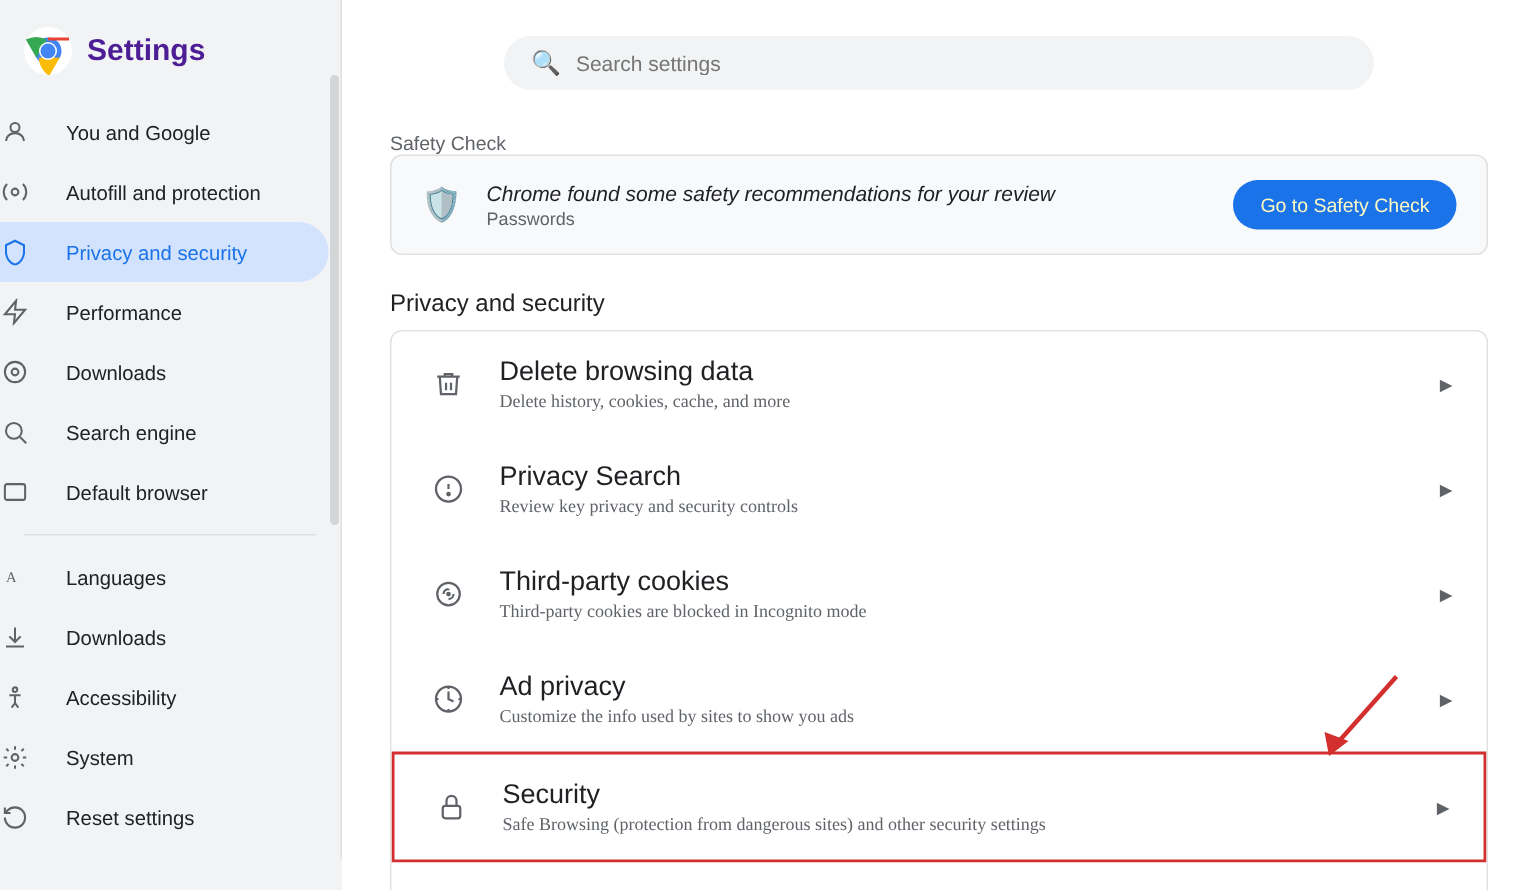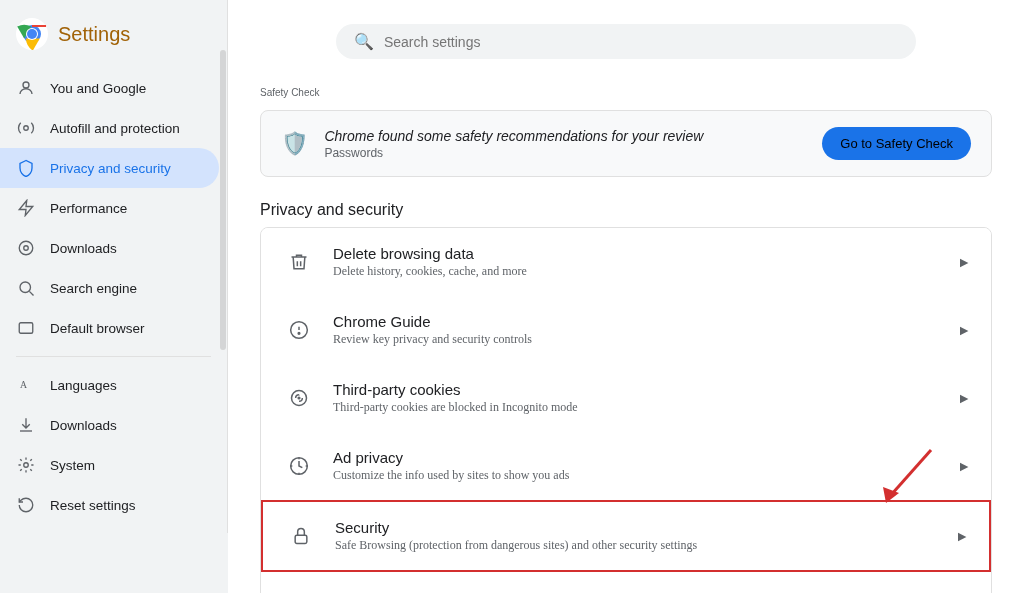--- a/index.html
+++ b/index.html
@@ -21,28 +21,28 @@
       align-items: center;
       gap: 10px;
       padding: 10px 16px 18px 16px;
     }
     .chrome-logo {
       width: 32px;
       height: 32px;
     }
     .sidebar-title {
       font-size: 20px;
-      font-weight: 400;
-      color: #a16207;
+      font-weight: 700;
+      color: #4c1d95;
     }
     .sidebar-item {
       display: flex;
       align-items: center;
-      gap: 14px;
-      padding: 10px 16px;
+      gap: 24px;
+      padding: 10px 0;
       cursor: pointer;
       border-radius: 0 24px 24px 0;
       margin-right: 8px;
       color: #202124;
       font-size: 13.5px;
       font-weight: 400;
     }
     .sidebar-item.active {
       background: #d3e3fd;
       color: #1a73e8;
@@ -109,23 +109,22 @@
       background: transparent;
       outline: none;
       font-size: 14px;
       color: #202124;
       width: 100%;
     }
     .search-icon-wrap { color: #5f6368; font-size: 16px; }
 
     
     .section-label {
-      font-size: 10px;
-      color: #5f6368;
-      margin-bottom: 12px;
+      font-size: 13px;
+      color: #5f6368;
       font-weight: 400;
     }
     .safety-check-card {
       background: #f8f9fa;
       border-radius: 8px;
       border: 1px solid #e0e0e0;
       padding: 16px 20px;
       display: flex;
       align-items: center;
       gap: 16px;
@@ -143,21 +142,21 @@
       color: #202124;
       margin-bottom: 2px;
       font-style: italic;
     }
     .safety-subtitle {
       font-size: 12px;
       color: #5f6368;
     }
     .safety-btn {
       background: #1a73e8;
-      color: #000000;
+      color: #fef9c3;
       border: none;
       border-radius: 20px;
       padding: 9px 18px;
       font-size: 13px;
       font-weight: 500;
       cursor: pointer;
       white-space: nowrap;
     }
 
     
@@ -194,21 +193,21 @@
       display: flex;
       align-items: center;
       justify-content: center;
       color: #5f6368;
       font-size: 18px;
       flex-shrink: 0;
       margin-right: 16px;
     }
     .row-text { flex: 1; }
     .row-title {
-      font-size: 15px;
+      font-size: 18px;
       font-weight: 500;
       color: #202124;
       margin-bottom: 2px;
     }
     .row-desc {
       font-size: 12px;
       color: #5f6368;
       font-family: Liberation Serif, serif;
     }
     .row-arrow {
@@ -315,20 +314,30 @@
             <svg width="18" height="18" viewBox="0 0 24 24" fill="none" stroke="currentColor" stroke-width="1.8">
               <path d="M12 3v12M7 11l5 5 5-5"></path>
               <line x1="4" y1="20" x2="20" y2="20"></line>
             </svg>
           </span>
           <span>Downloads</span>
         </div>
         <div class="sidebar-item">
           <span class="sidebar-icon">
             <svg width="18" height="18" viewBox="0 0 24 24" fill="none" stroke="currentColor" stroke-width="1.8">
+              <circle cx="12" cy="5" r="2"></circle>
+              <line x1="12" y1="10" x2="12" y2="17"></line>
+              <path d="M7 10h10M9 21l3-4 3 4"></path>
+            </svg>
+          </span>
+          <span>Accessibility</span>
+        </div>
+        <div class="sidebar-item">
+          <span class="sidebar-icon">
+            <svg width="18" height="18" viewBox="0 0 24 24" fill="none" stroke="currentColor" stroke-width="1.8">
               <circle cx="12" cy="12" r="3"></circle>
               <path d="M12 2v3M12 19v3M2 12h3M19 12h3M4.22 4.22l2.12 2.12M17.66 17.66l2.12 2.12M4.22 19.78l2.12-2.12M17.66 6.34l2.12-2.12"></path>
             </svg>
           </span>
           <span>System</span>
         </div>
         <div class="sidebar-item">
           <span class="sidebar-icon">
             <svg width="18" height="18" viewBox="0 0 24 24" fill="none" stroke="currentColor" stroke-width="1.8">
               <path d="M3 12a9 9 0 1 0 9-9 9.75 9.75 0 0 0-6.74 2.74L3 8"></path>
@@ -383,21 +392,21 @@
       <div class="settings-row-wrap" style="position: relative;">
         <div class="settings-row">
           <div class="row-icon">
             <svg width="20" height="20" viewBox="0 0 24 24" fill="none" stroke="currentColor" stroke-width="1.8">
               <circle cx="12" cy="12" r="10"></circle>
               <line x1="12" y1="8" x2="12" y2="12"></line>
               <circle cx="12" cy="16" r="1" fill="currentColor"></circle>
             </svg>
           </div>
           <div class="row-text">
-            <div class="row-title">Chrome Guide</div>
+            <div class="row-title">Privacy Search</div>
             <div class="row-desc">Review key privacy and security controls</div>
           </div>
           <span class="row-arrow">►</span>
         </div>
       </div>
       <div class="settings-row-wrap" style="position: relative;">
         <div class="settings-row">
           <div class="row-icon">
             <svg width="20" height="20" viewBox="0 0 24 24" fill="none" stroke="currentColor" stroke-width="1.8">
               <circle cx="12" cy="12" r="9"></circle>

